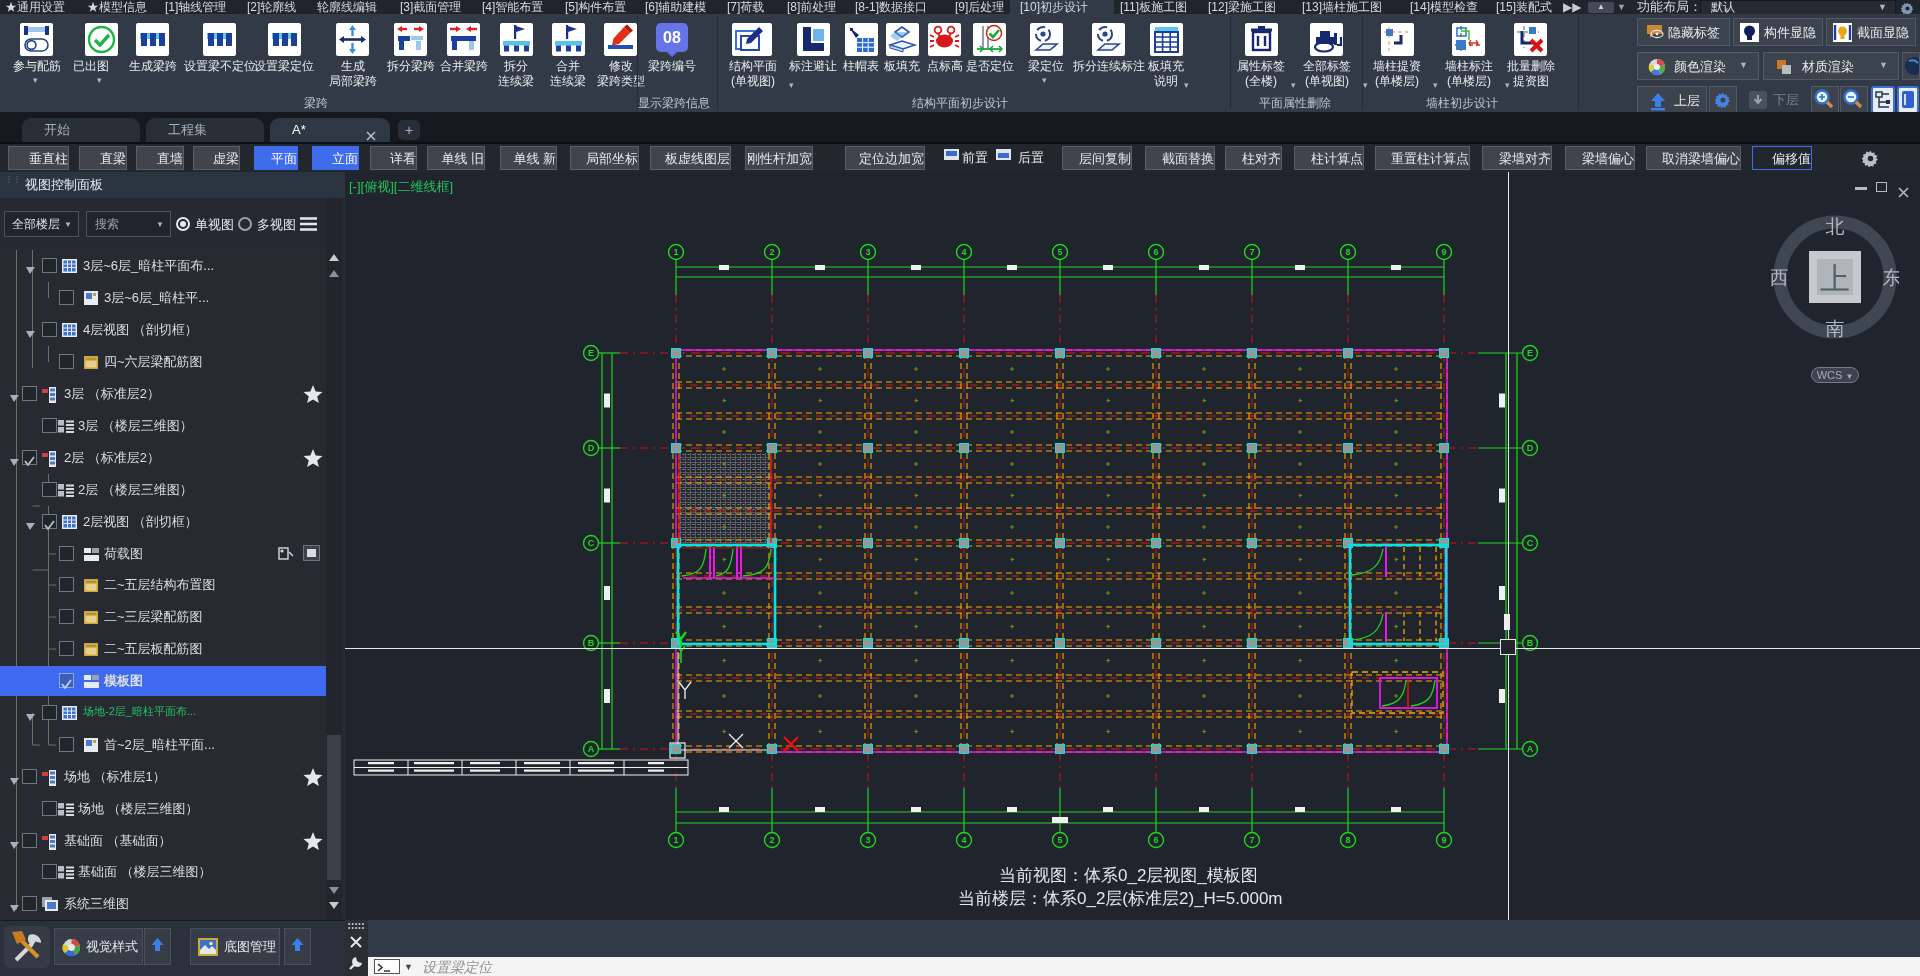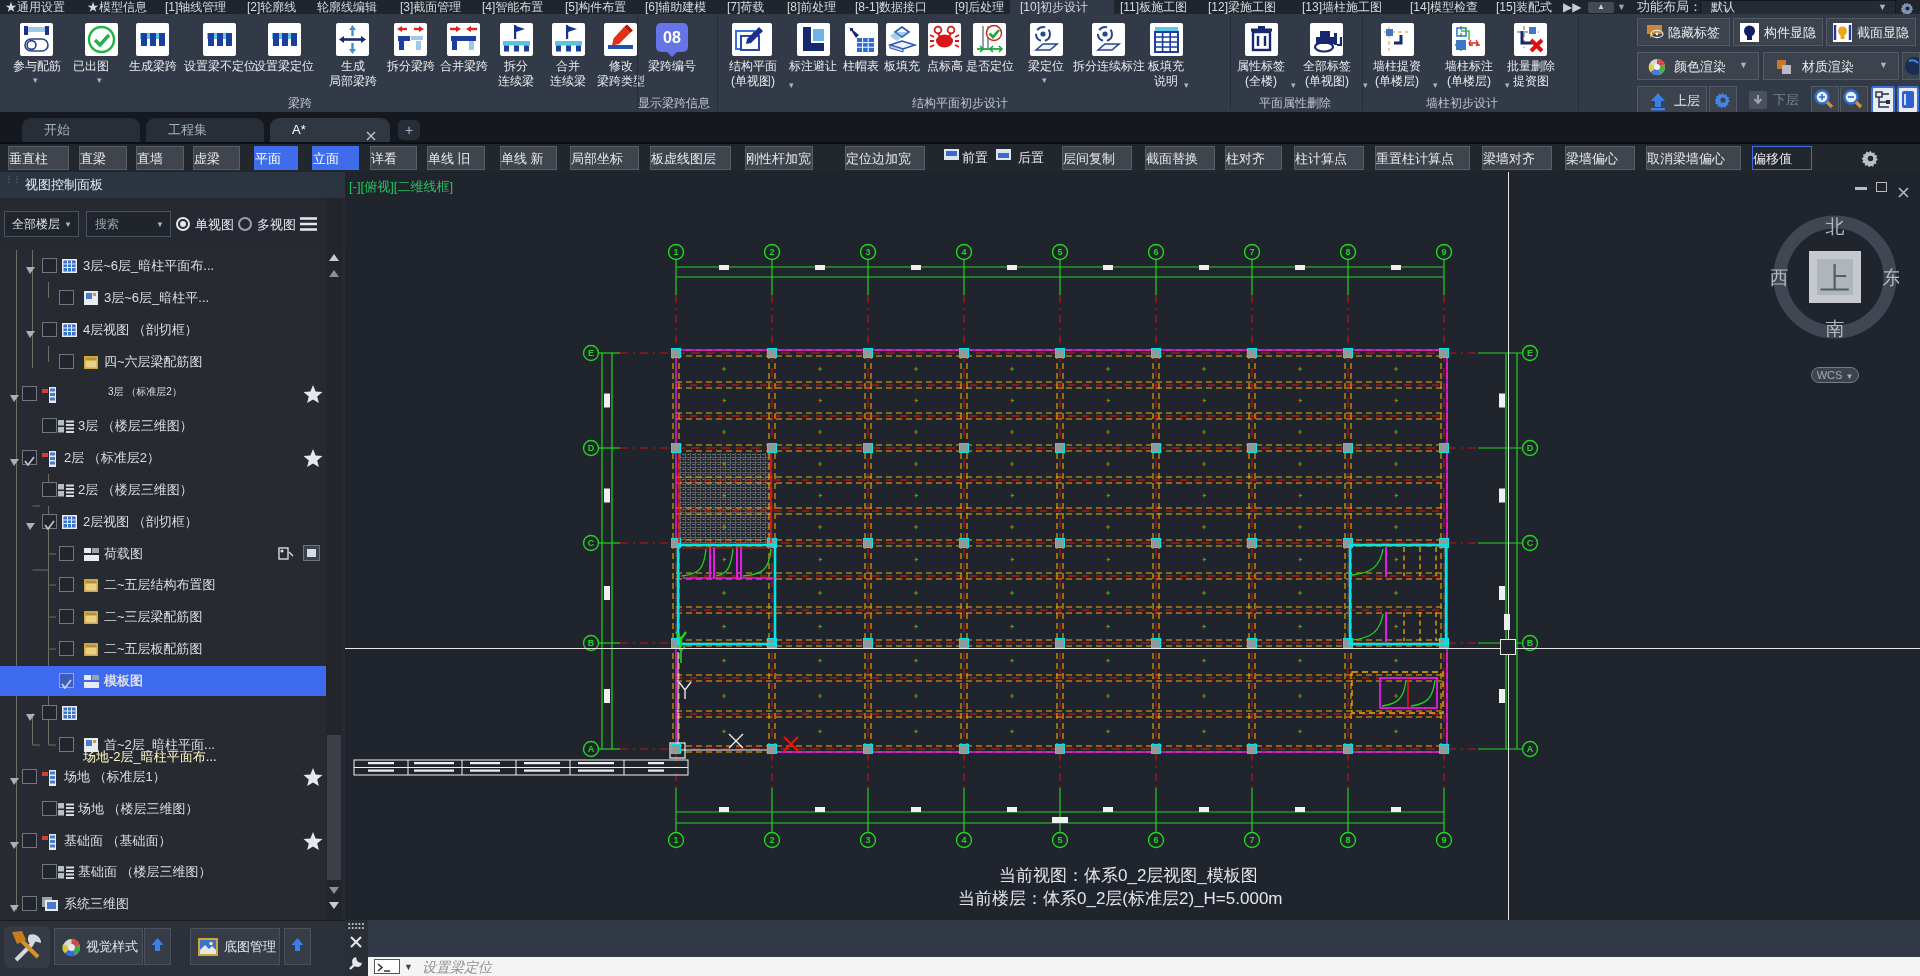--- a/index.html
+++ b/index.html
@@ -4,21 +4,21 @@
 *{margin:0;padding:0;box-sizing:border-box;}
 body{width:1920px;height:976px;overflow:hidden;background:#333a47;font-family:"Liberation Sans",sans-serif;}
 .abs{position:absolute;}
 #root{position:relative;width:1920px;height:976px;}
 .mi{position:absolute;top:0;height:14px;line-height:14px;color:#d6dade;font-size:12px;white-space:nowrap;}
 .icon{position:absolute;top:23px;width:33px;height:33px;background:#fff;border-radius:2px;}
 .ilab{position:absolute;top:59px;color:#e8eaee;font-size:12px;text-align:center;white-space:nowrap;line-height:15px;}
 .glab{position:absolute;top:95px;color:#bfc5cd;font-size:12px;text-align:center;white-space:nowrap;}
 .gsep{position:absolute;top:16px;width:1px;height:94px;background:#262c36;}
 .drop{color:#aeb4bc;font-size:9px;}
-.tbtn{position:absolute;top:146px;height:24px;line-height:23px;background:#40454d;border:1px solid #5a5f66;color:#e6e9ec;font-size:13px;text-align:left;}
+.tbtn{position:absolute;top:146px;height:24px;line-height:23px;background:#40454d;border:1px solid #5a5f66;color:#e6e9ec;font-size:13px;text-align:right;}
 .tbtn.on{background:#3e6cea;border:1px solid #3e6cea;color:#fff;}
 .rbtn{position:absolute;background:#3c434d;border:1px solid #525a65;color:#e8ebee;font-size:13px;}
 </style></head><body>
 <div id="root">
 
 <div class="abs" style="left:0;top:0;width:1920px;height:14px;background:#20252d;"></div>
 <div class="abs" style="left:1010px;top:0;width:104px;height:14px;background:#333a47;"></div>
 <div class="mi" style="left:5px;">★通用设置</div>
 <div class="mi" style="left:87px;">★模型信息</div>
 <div class="mi" style="left:165px;">[1]轴线管理</div>
@@ -133,21 +133,21 @@
         <rect x="14" y="22.5" width="5" height="6" fill="#1c3f9e"></rect>
         <rect x="24" y="22.5" width="5" height="6" fill="#1c3f9e"></rect>
       </svg></div>
 <div class="ilab" style="left:523px;width:90px;">合并<br>连续梁</div>
 <div class="icon" style="left:604px;"><svg width="33" height="33" viewBox="0 0 33 33">
         <rect x="4" y="22" width="25" height="4" fill="#2050b0"></rect>
         <path d="M20 4 l6 6 l-11 11 l-7 1.5 l1.5 -7 z" fill="#e03018"></path>
         <path d="M20 4 l3 -2.5 l6 6 l-3 2.5 z" fill="#b01808"></path>
       </svg></div>
 <div class="ilab" style="left:576px;width:90px;">修改<br>梁跨类型</div>
-<div class="glab" style="left:220px;width:160px;">梁跨</div>
+<div class="glab" style="left:236px;width:160px;">梁跨</div>
 <div class="gsep" style="left:637px;"></div>
 <div class="abs" style="left:656px;top:23px;width:32px;height:29px;background:#6674e8;border-radius:5px;color:#fff;font-size:16px;font-weight:bold;text-align:center;line-height:29px;">08</div>
     <div class="abs" style="left:666px;top:51px;width:0;height:0;border-left:6px solid transparent;border-right:6px solid transparent;border-top:6px solid #6674e8;"></div>
 <div class="ilab" style="left:627px;width:90px;">梁跨编号</div>
 <div class="glab" style="left:614px;width:120px;">显示梁跨信息</div>
 <div class="gsep" style="left:717px;"></div>
 <div class="icon" style="left:732px;width:40px;"><svg width="38" height="33" viewBox="0 0 38 33">
         <rect x="4" y="8" width="18" height="18" fill="none" stroke="#3a6fd8" stroke-width="2"></rect>
         <rect x="9" y="13" width="18" height="14" fill="#fff" stroke="#2648a8" stroke-width="2"></rect>
         <path d="M27 4 l4 4 l-12 12 l-5 1 l1 -5 z" fill="#1c2f8e"></path>
@@ -462,21 +462,21 @@
 <div class="abs" style="left:22px;top:386px;width:15px;height:15px;border:1px solid #70777f;background:#22262c;"></div>
 <div class="abs" style="left:42px;top:387px;"><svg width="15" height="16" viewBox="0 0 15 16">
         <rect x="0" y="2" width="6" height="4" fill="#d04038"></rect>
         <rect x="7" y="0" width="7" height="16" fill="#e8ecf0"></rect>
         <g fill="#4a7ac8">
           <rect x="8" y="1.5" width="5" height="3"></rect>
           <rect x="8" y="6" width="5" height="3"></rect>
           <rect x="8" y="10.5" width="5" height="3"></rect>
         </g>
       </svg></div>
-<div class="abs" style="left:64px;top:385px;color:#dcdfe4;font-size:10px;font-weight:normal;white-space:nowrap;margin-left:44px;">3层 （标准层2）</div>
+<div class="abs" style="left:64px;top:385px;color:#dcdfe4;font-size:13px;font-weight:normal;white-space:nowrap;">3层 （标准层2）</div>
 <div class="abs" style="left:303px;top:385px;width:20px;height:19px;"><svg width="20" height="19">
         <path d="M10 0 l2.6 6.4 l6.9 0.5 l-5.3 4.5 l1.7 6.7 l-5.9 -3.7 l-5.9 3.7 l1.7 -6.7 l-5.3 -4.5 l6.9 -0.5 z" fill="#e6e9ec"></path>
       </svg></div>
 <div class="abs" style="left:42px;top:418px;width:15px;height:15px;border:1px solid #70777f;background:#22262c;"></div>
 <div class="abs" style="left:58px;top:419px;"><svg width="16" height="13" viewBox="0 0 16 13">
         <g fill="#b8bec6">
           <rect x="0" y="0" width="6" height="5.5"></rect>
           <rect x="0" y="7" width="6" height="5.5"></rect>
         </g>
         <g fill="#d8dce2">
@@ -579,21 +579,21 @@
         <path d="M0 1 h9 l-5 7 z" fill="#aab0b8"></path>
       </svg></div>
 <div class="abs" style="left:42px;top:705px;width:15px;height:15px;border:1px solid #70777f;background:#22262c;"></div>
 <div class="abs" style="left:62px;top:706px;"><svg width="15" height="14" viewBox="0 0 15 14">
         <rect x="0" y="0" width="15" height="14" fill="#e8ecf0"></rect>
         <rect x="1.5" y="1.5" width="12" height="11" fill="#3a72c8"></rect>
         <g stroke="#e8ecf0" stroke-width="1">
           <path d="M1.5 5 h12 M1.5 8.5 h12 M5.5 1.5 v11 M9.5 1.5 v11"></path>
         </g>
       </svg></div>
-<div class="abs" style="left:83px;top:704px;color:#fef9c3;font-size:13px;font-weight:normal;white-space:nowrap;margin-top:44px;">场地-2层_暗柱平面布...</div>
+<div class="abs" style="left:83px;top:704px;color:#22c55e;font-size:11px;font-weight:normal;white-space:nowrap;">场地-2层_暗柱平面布...</div>
 <div class="abs" style="left:59px;top:737px;width:15px;height:15px;border:1px solid #70777f;background:#22262c;"></div>
 <div class="abs" style="left:84px;top:738px;"><svg width="14" height="14" viewBox="0 0 14 14">
         <rect x="0" y="0" width="14" height="14" fill="#e8ecf0"></rect>
         <rect x="2" y="2" width="6" height="6" fill="#4a7ac8"></rect>
         <rect x="9" y="2" width="3" height="3" fill="#c8a038"></rect>
       </svg></div>
 <div class="abs" style="left:104px;top:736px;color:#dcdfe4;font-size:13px;font-weight:normal;white-space:nowrap;">首~2层_暗柱平面...</div>
 <div class="abs" style="left:10px;top:772px;width:11px;height:9px;"><svg width="11" height="9">
         <path d="M0 1 h9 l-5 7 z" fill="#aab0b8"></path>
       </svg></div>

